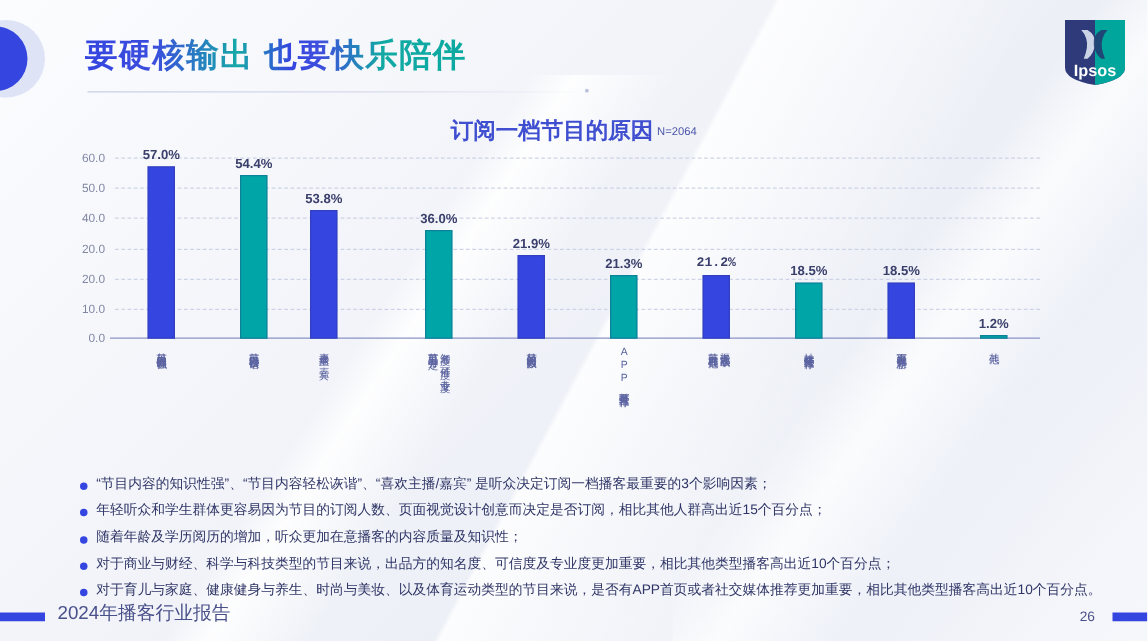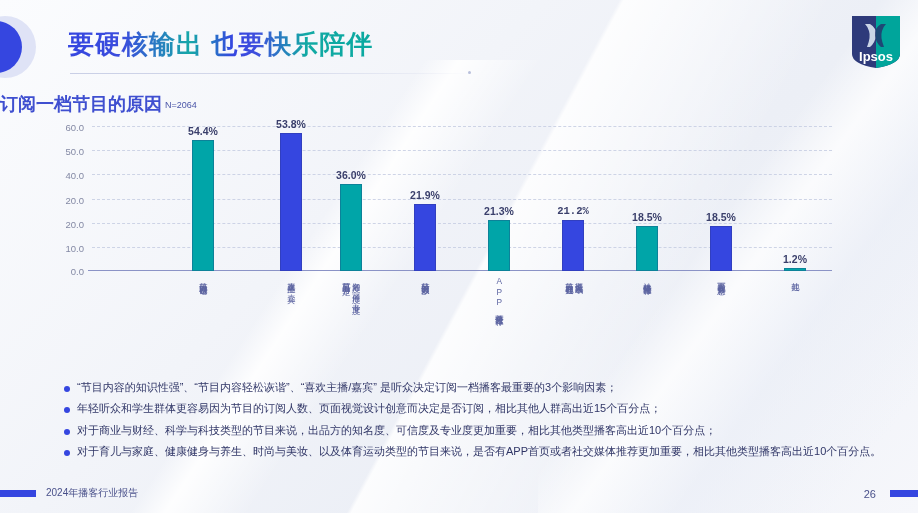--- a/index.html
+++ b/index.html
@@ -78,20 +78,21 @@
   .logo {
     position: absolute;
     right: 16px; top: 14px;
     width: 52px; height: 56px;
   }
 
   
   .chart-title {
     position: absolute;
     left: 0; right: 0; top: 92px;
+    text-align: center;
     color: #3f4fd0;
     font-size: 18px;
     font-weight: bold;
   }
   .chart-title .n {
     font-size: 9px;
     font-weight: normal;
     color: #4a55a8;
     vertical-align: 2px;
     margin-left: 3px;
@@ -190,21 +191,21 @@
   
   .footer-bar {
     position: absolute;
     left: 0; bottom: 16px;
     width: 36px; height: 7px;
     background: #3546e0;
   }
   .footer-text {
     position: absolute;
     left: 46px; bottom: 13px;
-    font-size: 10px;
+    font-size: 15px;
     color: #49508a;
   }
   .page-num {
     position: absolute;
     right: 42px; bottom: 13px;
     font-size: 11px;
     color: #49508a;
   }
   .footer-bar-right {
     position: absolute;
@@ -257,27 +258,33 @@
       </div>
       <div class="gridline" style="top: 48.3333px;">
         <div class="ytick">40.0</div>
       </div>
       <div class="gridline" style="top: 24.1667px;">
         <div class="ytick">50.0</div>
       </div>
       <div class="gridline" style="top: 0px;">
         <div class="ytick">60.0</div>
       </div>
+      <div class="bar" style="height: 137.75px; left: 26px; background: rgb(53, 70, 224);">
+        <div class="val">57.0%</div>
+        <div class="xlabel">
+          <span>节目内容的知识性强</span>
+        </div>
+      </div>
       <div class="bar" style="height: 131.467px; left: 100px; background: rgb(0, 165, 168);">
         <div class="val">54.4%</div>
         <div class="xlabel">
           <span>节目内容轻松诙谐</span>
         </div>
       </div>
-      <div class="bar" style="height: 138px; left: 188px; background: rgb(53, 70, 224);">
+      <div class="bar" style="height: 103px; left: 156px; background: rgb(53, 70, 224);">
         <div class="val">53.8%</div>
         <div class="xlabel">
           <span>喜欢主播／嘉宾</span>
         </div>
       </div>
       <div class="bar" style="height: 87px; left: 248px; background: rgb(0, 165, 168);">
         <div class="val">36.0%</div>
         <div class="xlabel">
           <span>知名度／可信度／专业度</span>
           <span>节目出品方有一定</span>
@@ -323,20 +330,24 @@
     </div>
 
   <div class="bullets" id="bullets">
       <div class="bullet">
         <div class="bullet-dot"></div>
         <div class="bullet-text">“节目内容的知识性强”、“节目内容轻松诙谐”、“喜欢主播/嘉宾” 是听众决定订阅一档播客最重要的3个影响因素；</div>
       </div>
       <div class="bullet">
         <div class="bullet-dot"></div>
         <div class="bullet-text">年轻听众和学生群体更容易因为节目的订阅人数、页面视觉设计创意而决定是否订阅，相比其他人群高出近15个百分点；</div>
+      </div>
+      <div class="bullet">
+        <div class="bullet-dot"></div>
+        <div class="bullet-text">随着年龄及学历阅历的增加，听众更加在意播客的内容质量及知识性；</div>
       </div>
       <div class="bullet">
         <div class="bullet-dot"></div>
         <div class="bullet-text">对于商业与财经、科学与科技类型的节目来说，出品方的知名度、可信度及专业度更加重要，相比其他类型播客高出近10个百分点；</div>
       </div>
       <div class="bullet">
         <div class="bullet-dot"></div>
         <div class="bullet-text">对于育儿与家庭、健康健身与养生、时尚与美妆、以及体育运动类型的节目来说，是否有APP首页或者社交媒体推荐更加重要，相比其他类型播客高出近10个百分点。</div>
       </div>
     </div>

